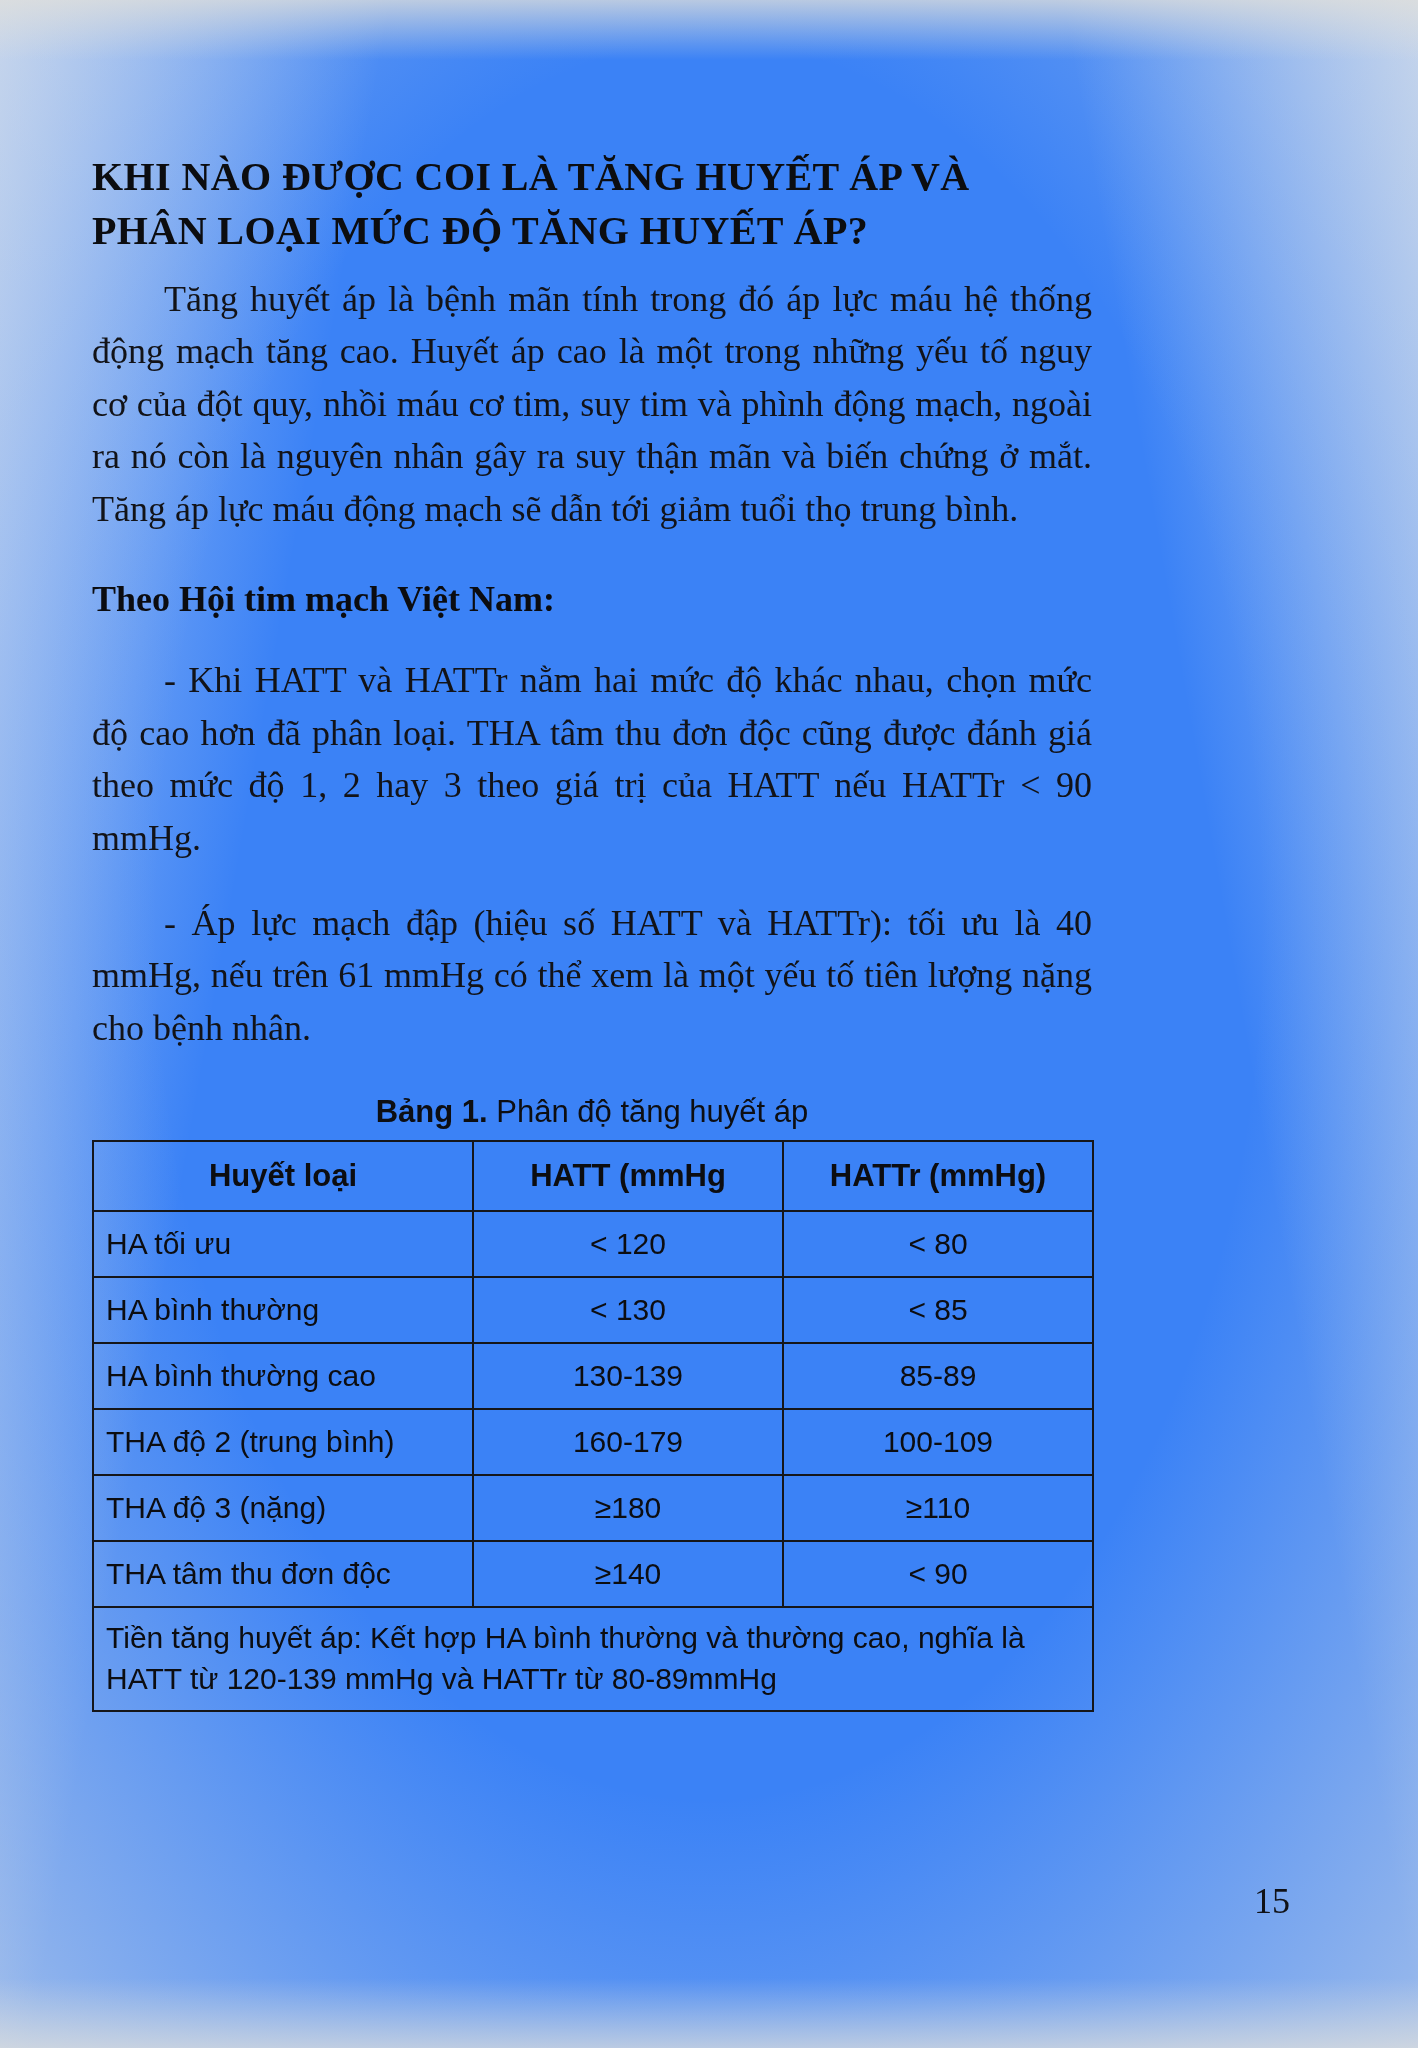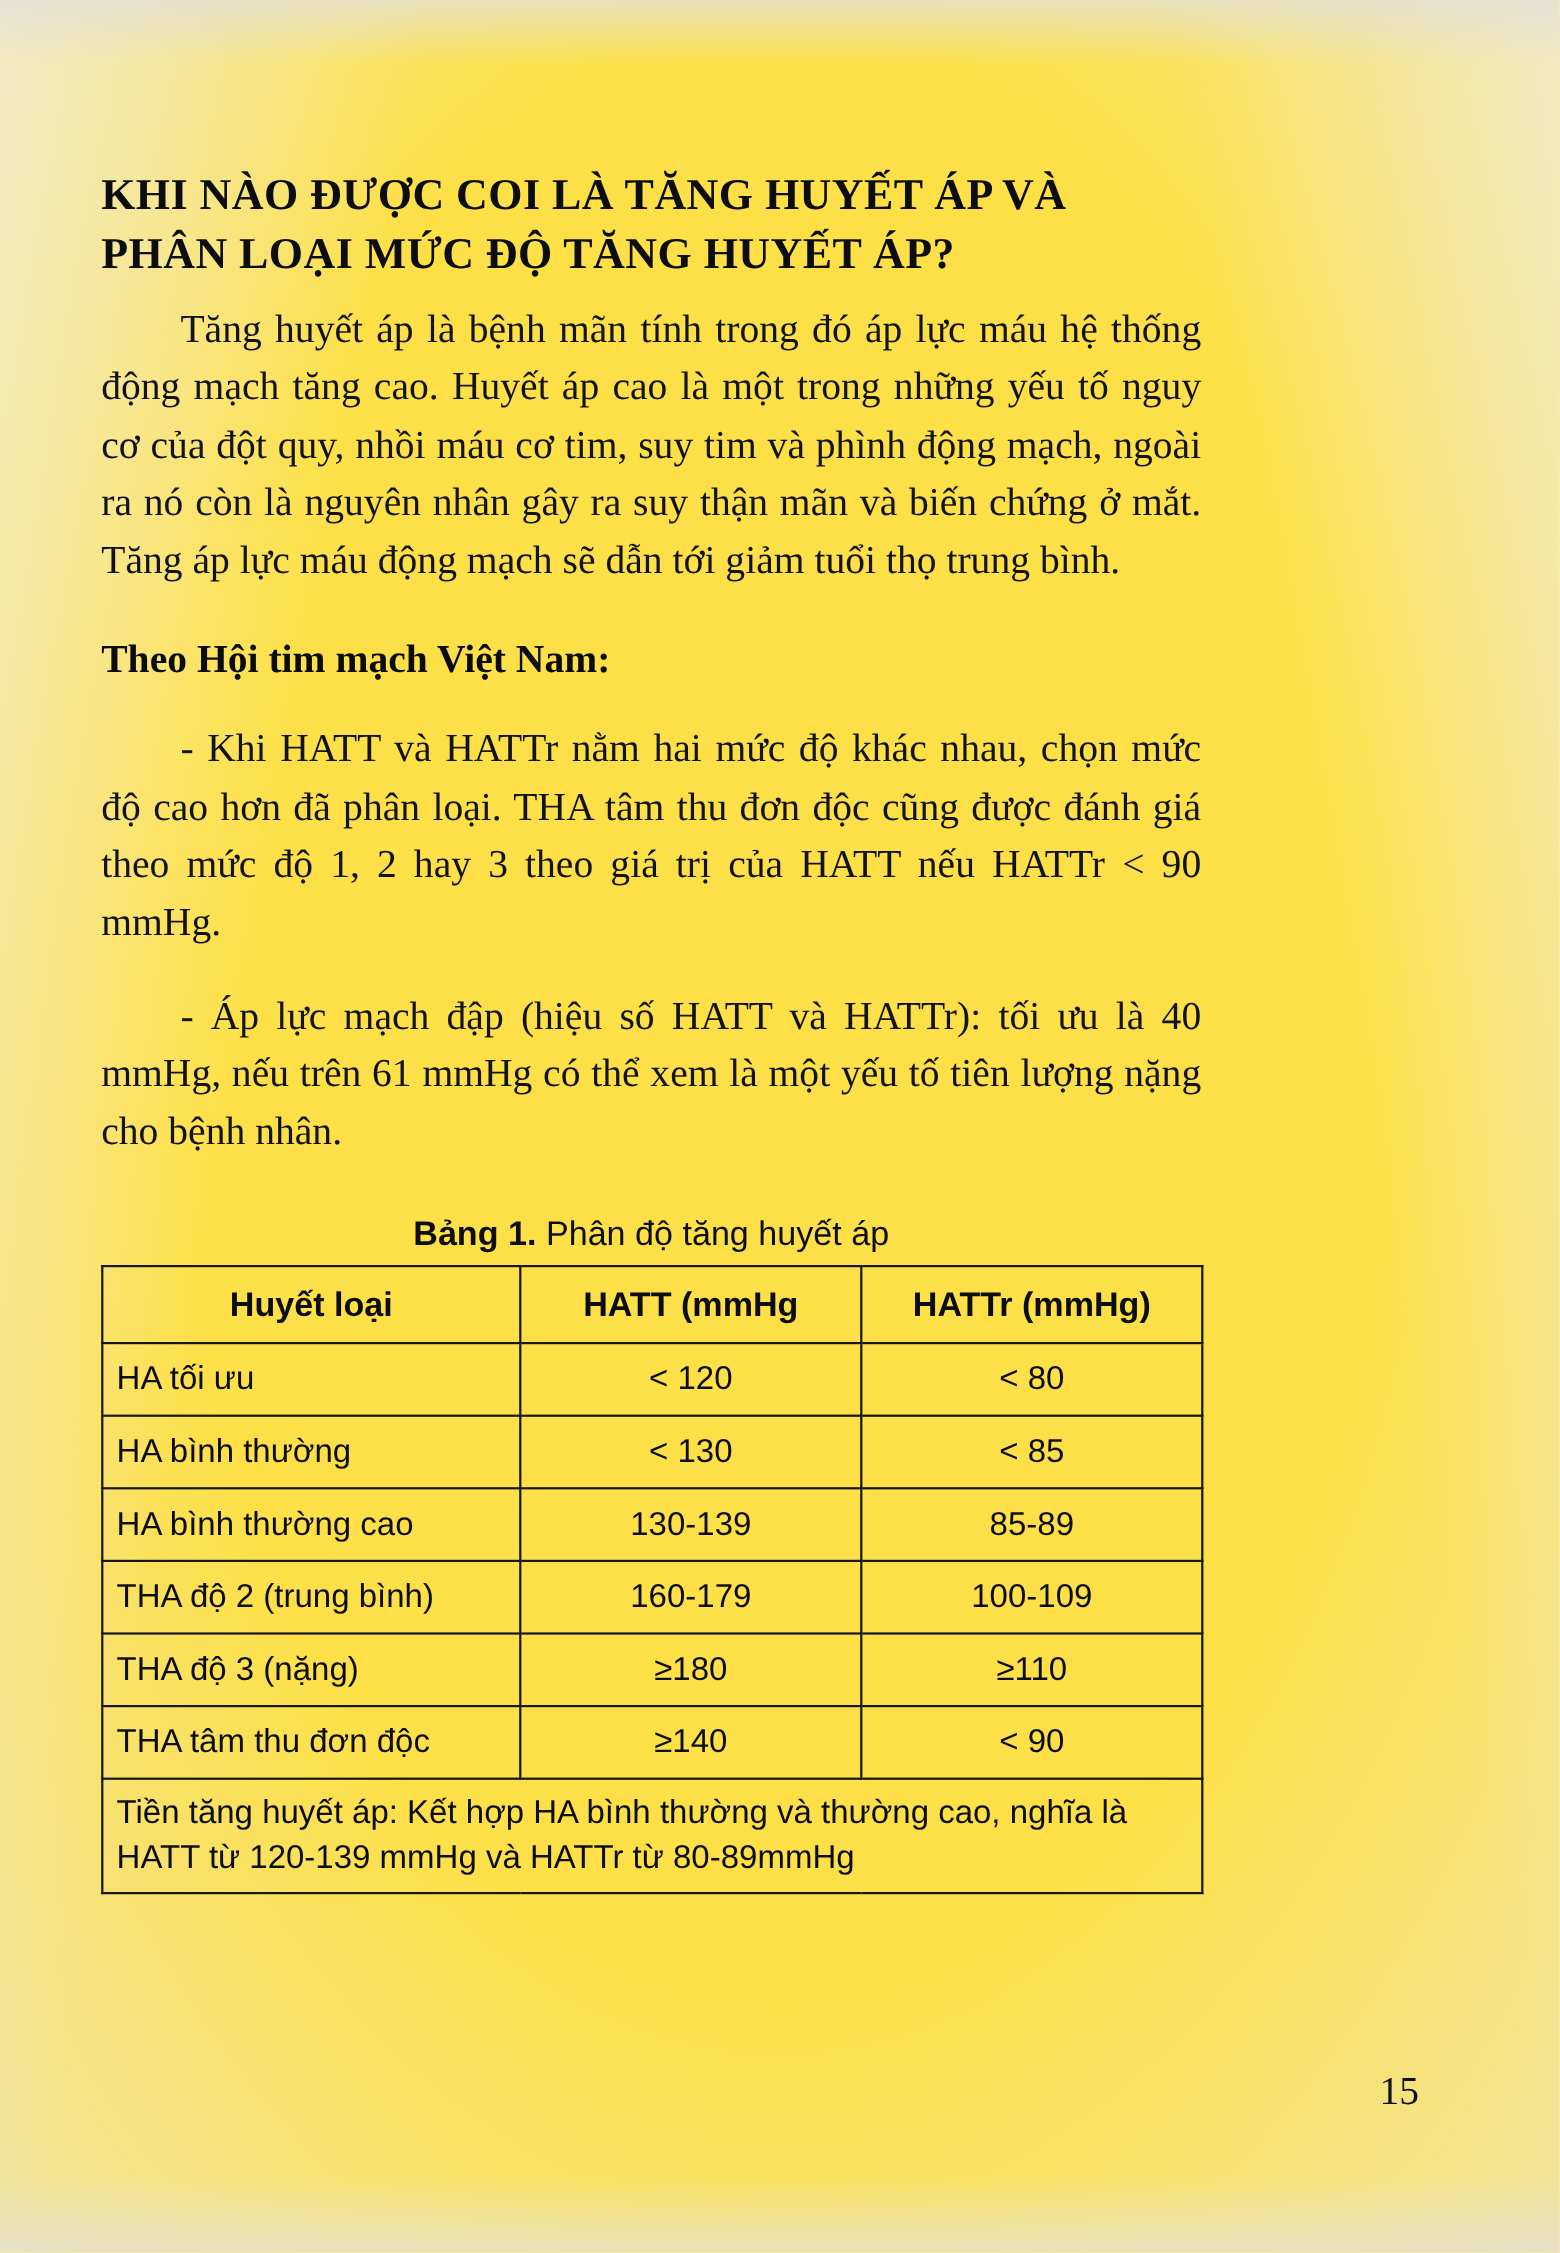--- a/index.html
+++ b/index.html
@@ -10,21 +10,21 @@
   body {
     font-family: "Liberation Serif", "DejaVu Serif", serif;
     color: #111317;
   }
 
   .page {
     position: relative;
     width: 1418px;
     height: 2048px;
     margin: 0 auto;
-    background: #fde047;
+    background: #3b82f6;
     overflow: hidden;
   }
 
   
   .paper-grain {
     position: absolute;
     inset: 0;
     pointer-events: none;
     background:
       radial-gradient(ellipse at 50% 45%, rgba(255,255,255,0) 55%, rgba(232,231,226,0.55) 100%),
@@ -94,21 +94,21 @@
     font-size: 36px;
     line-height: 1.46;
     text-align: justify;
     width: 1000px;
     text-indent: 72px;
     color: #121318;
   }
 
   
   .table-caption {
-    margin: 50px 0 10px 0;
+    margin: 40px 0 10px 0;
     width: 1000px;
     text-align: center;
     font-family: "Liberation Sans", "DejaVu Sans", sans-serif;
     font-size: 31px;
     color: #0d0e12;
   }
   .table-caption .cap-strong {
     font-weight: bold;
   }
 

